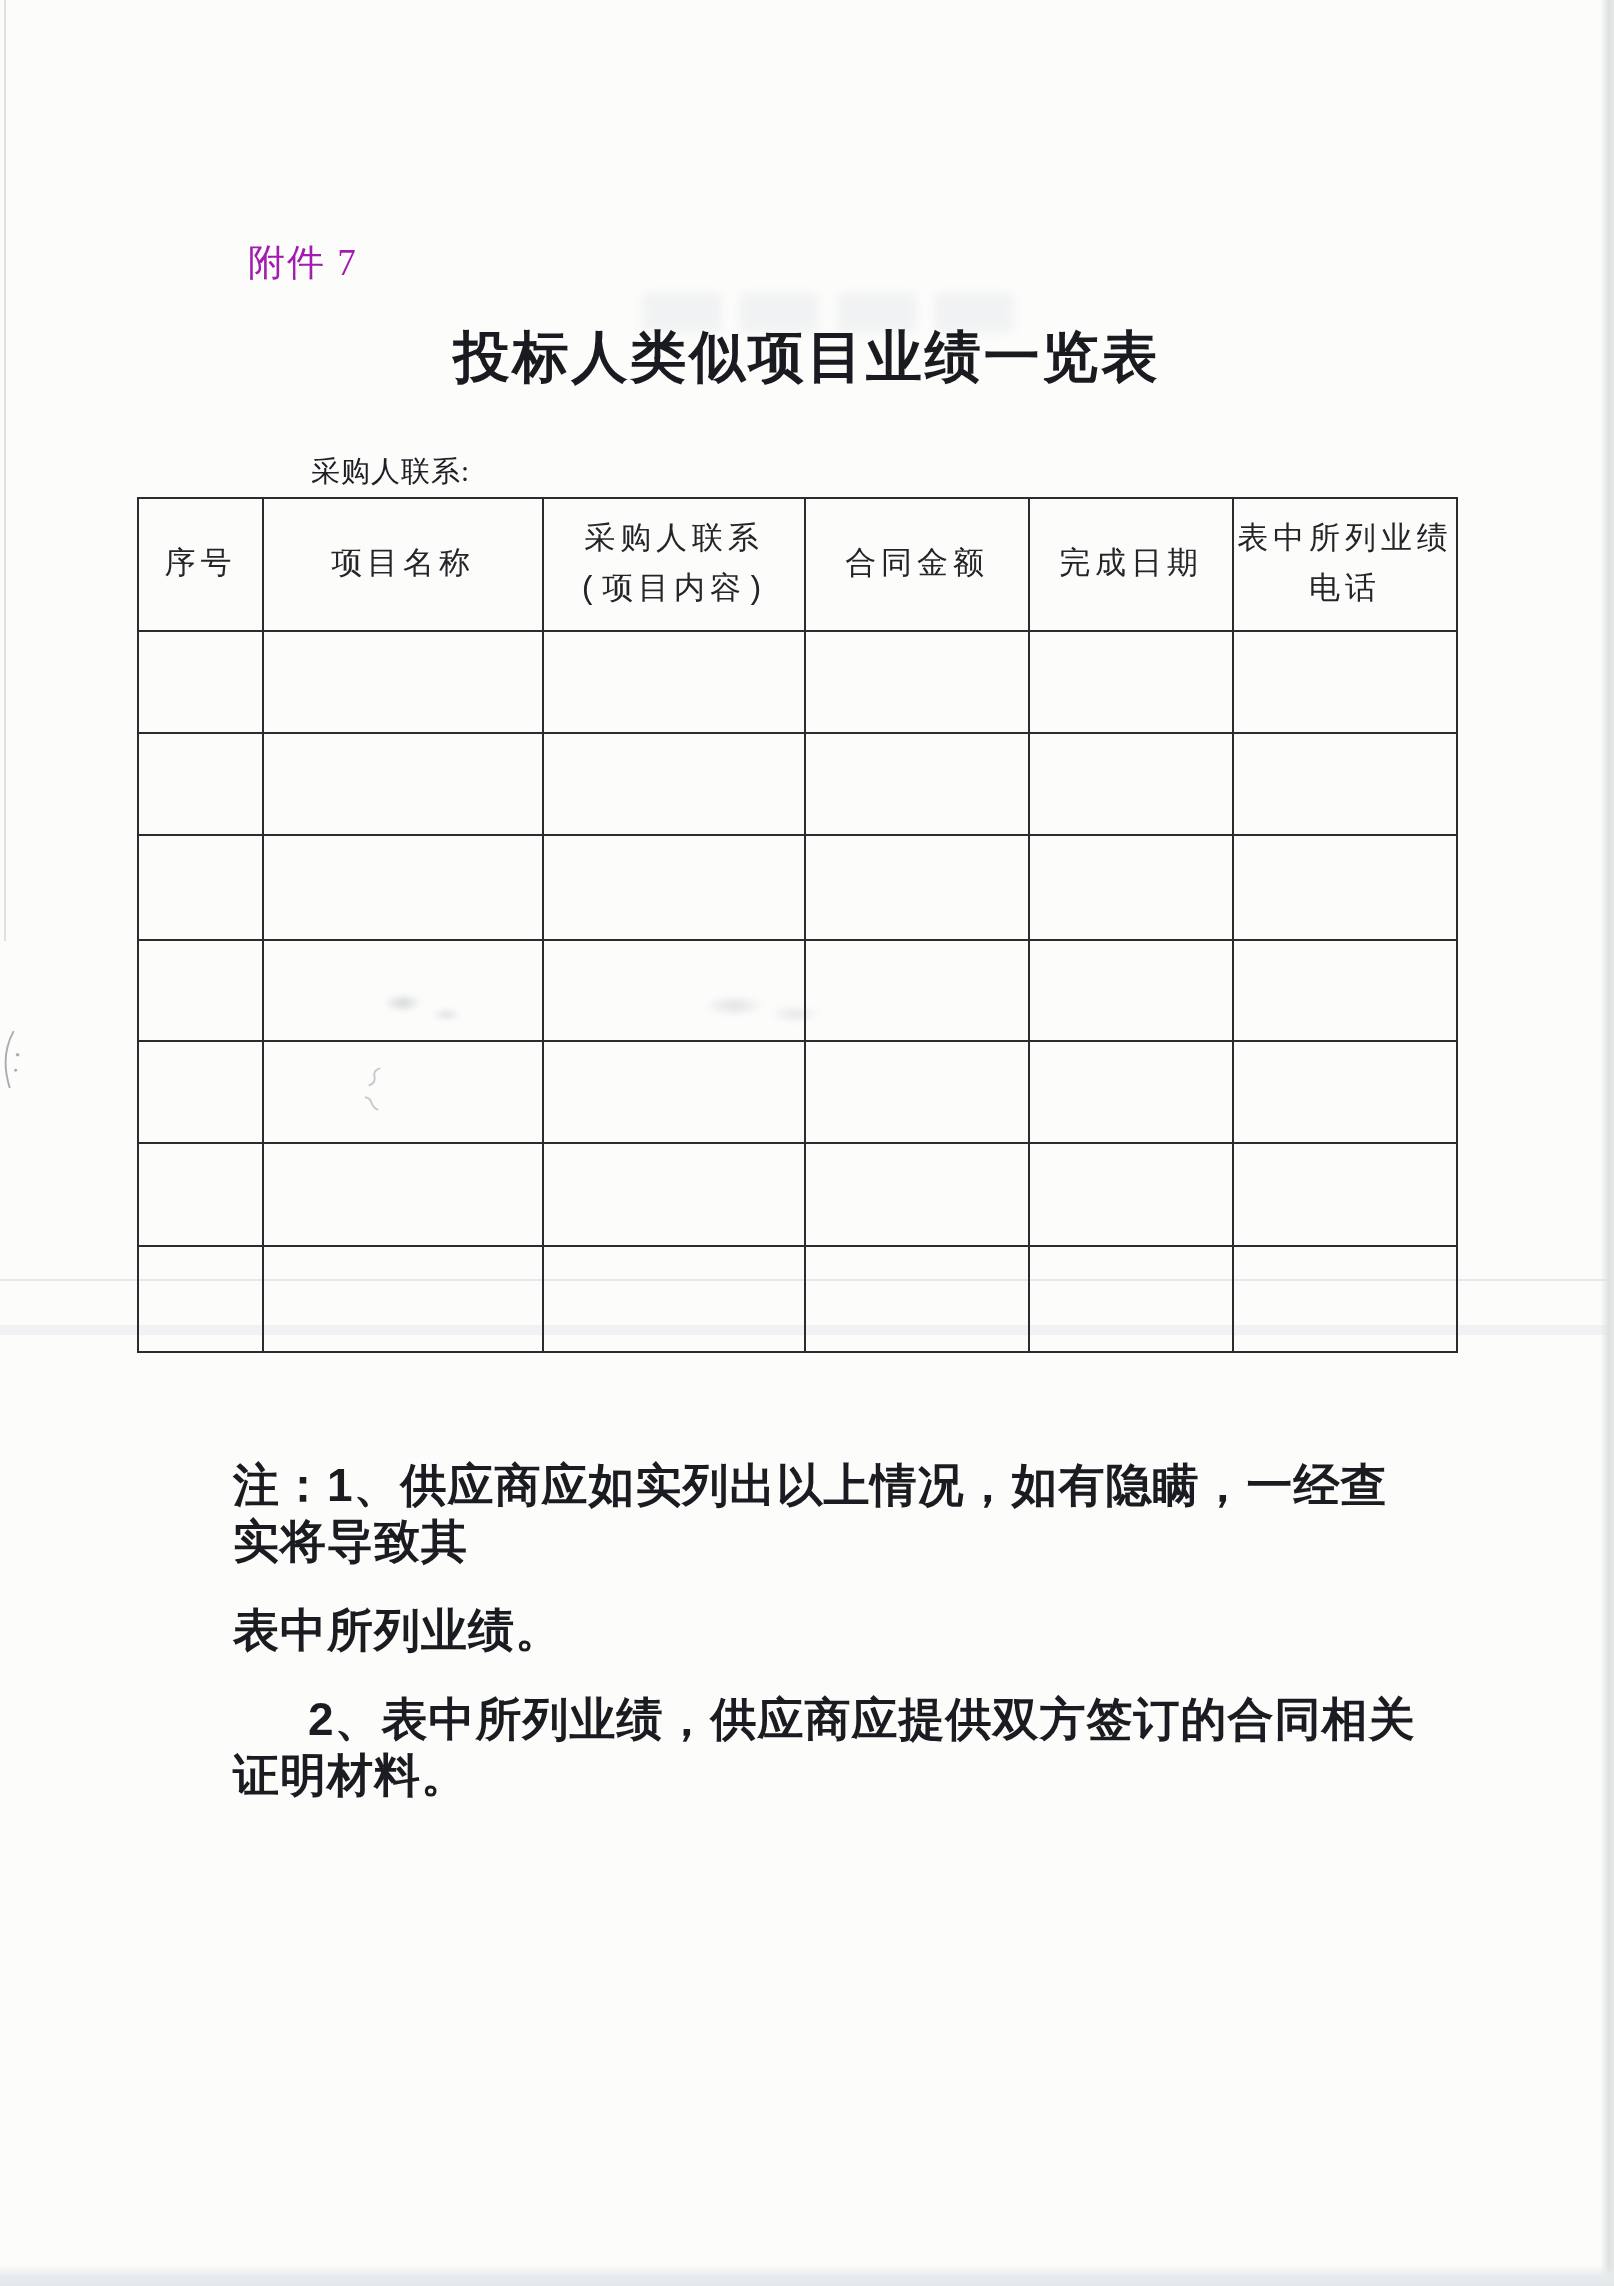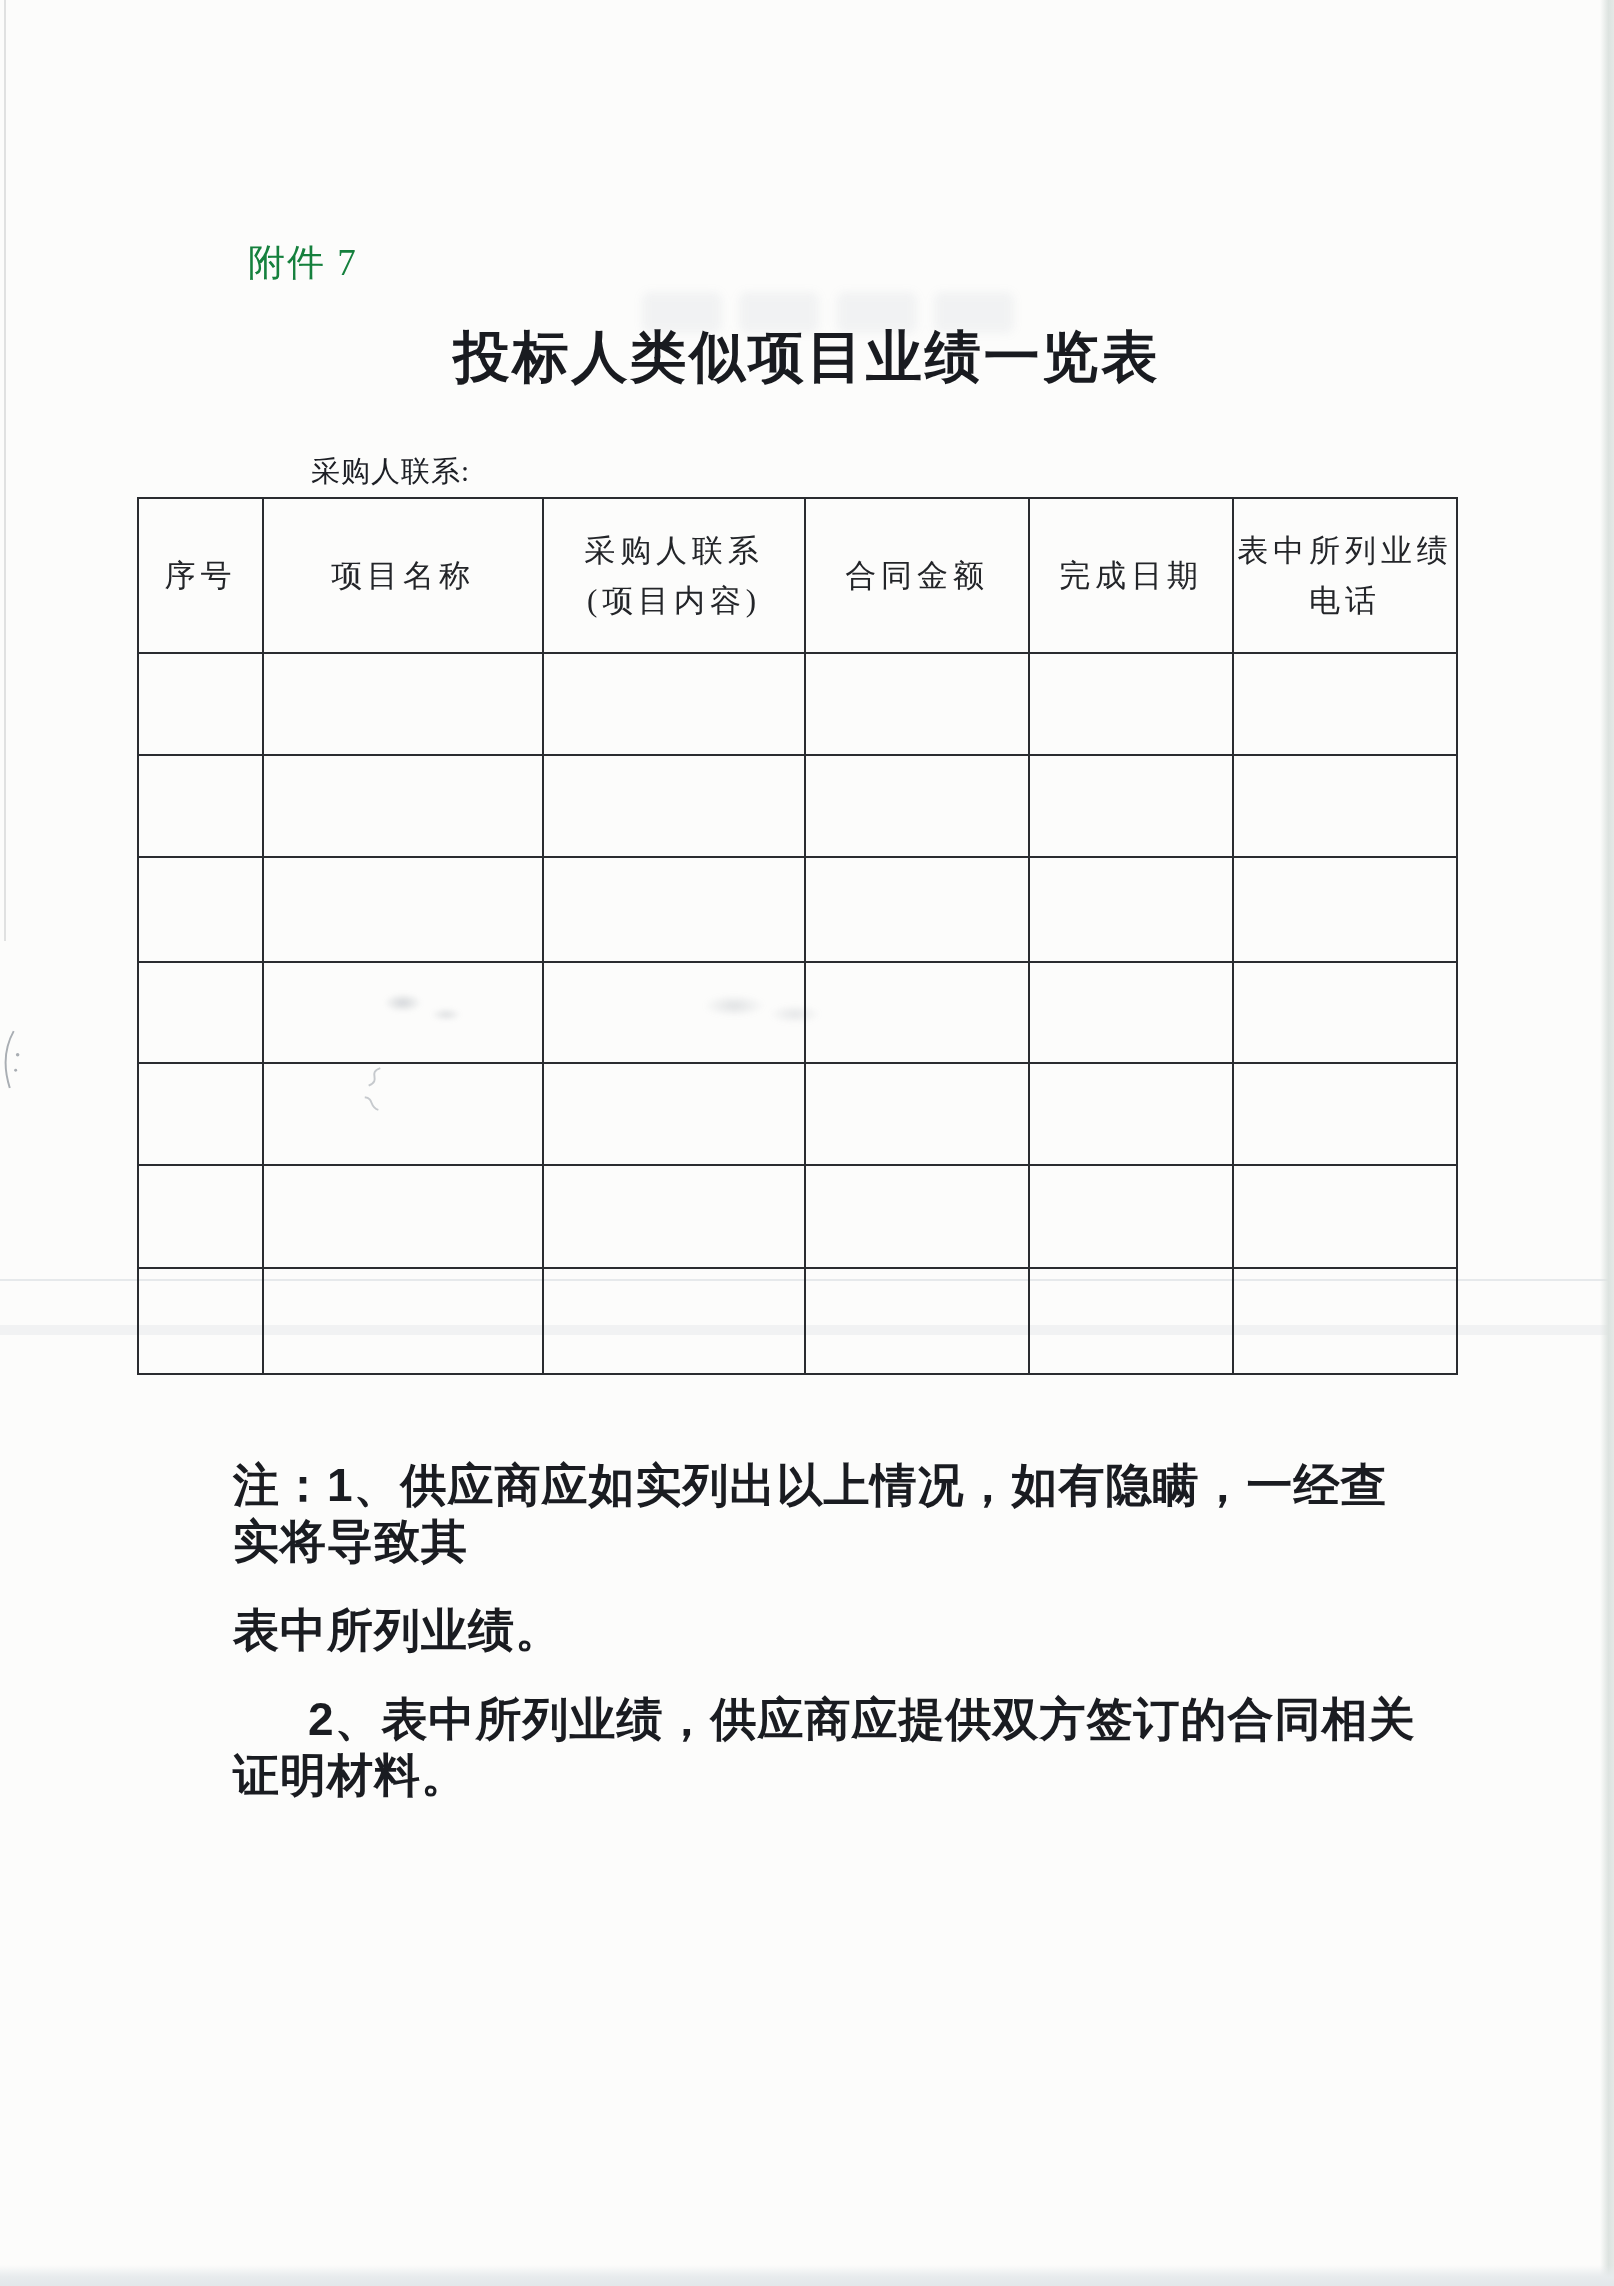--- a/index.html
+++ b/index.html
@@ -54,21 +54,21 @@
       radial-gradient(ellipse 44px 15.7px at 35% 45%, rgba(125,133,146,.22), transparent 70%),
       radial-gradient(ellipse 37px 13.7px at 75% 60%, rgba(125,133,146,.18), transparent 70%);
     filter:blur(2.9px);
   }
   .pen-mark { position:absolute; left:0; top:1027px; opacity:.75; }
   .squiggle-mark { position:absolute; left:357px; top:1064px; opacity:.55; }
 
   
   .attachment-label {
     position:absolute; left:248px; top:238px;
-    font-size:37px; letter-spacing:2px; color:#15803d;
+    font-size:37px; letter-spacing:2px; color:#a21caf;
   }
   .doc-title {
     position:absolute; left:0; top:320px; width:100%;
     text-align:center;
     font-family:"Liberation Sans", sans-serif;
     font-weight:bold; font-size:56px; letter-spacing:2.9px;
     color:#191b20;
   }
   .project-name-label {
     position:absolute; left:311px; top:452px;
@@ -86,21 +86,21 @@
     padding:0;
   }
   table.grid th {
     font-weight:normal; font-size:31px; letter-spacing:4.9px;
     line-height:1.6; color:#232529;
     text-align:center; vertical-align:middle;
   }
   table.grid th .h-line:empty { display:none; }
   table.grid th .h-line { display:block; }
   th.col-seq { letter-spacing:9.8px; }
-  tr.head-row { height:155px; }
+  tr.head-row { height:133px;font-family:Liberation Mono, monospace; }
   tr.body-row-0 { height:102px; }
   tr.body-row-1 { height:102px; }
   tr.body-row-2 { height:105px; }
   tr.body-row-3 { height:101px; }
   tr.body-row-4 { height:102px; }
   tr.body-row-5 { height:103px; }
   tr.body-row-6 { height:106px; }
   col.c1 { width:125px; } col.c2 { width:280px; } col.c3 { width:262px; }
   col.c4 { width:224px; } col.c5 { width:204px; } col.c6 { width:224px; }
 

